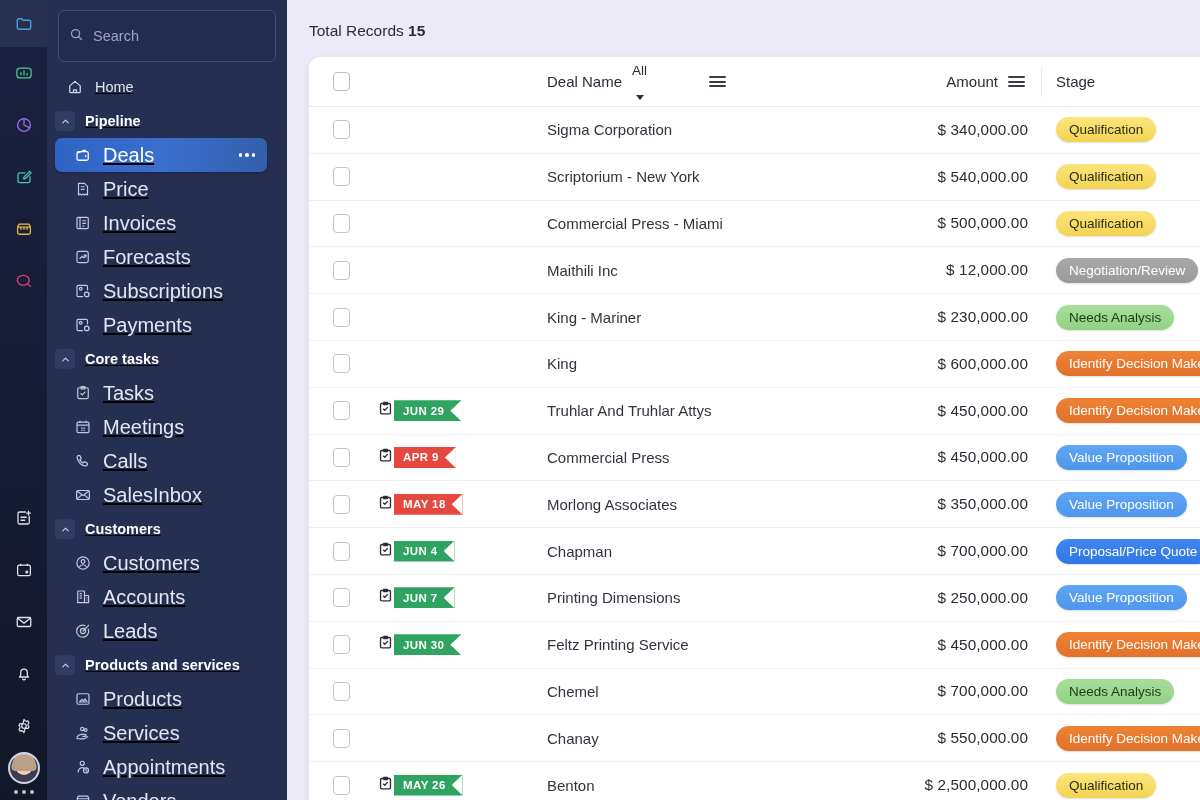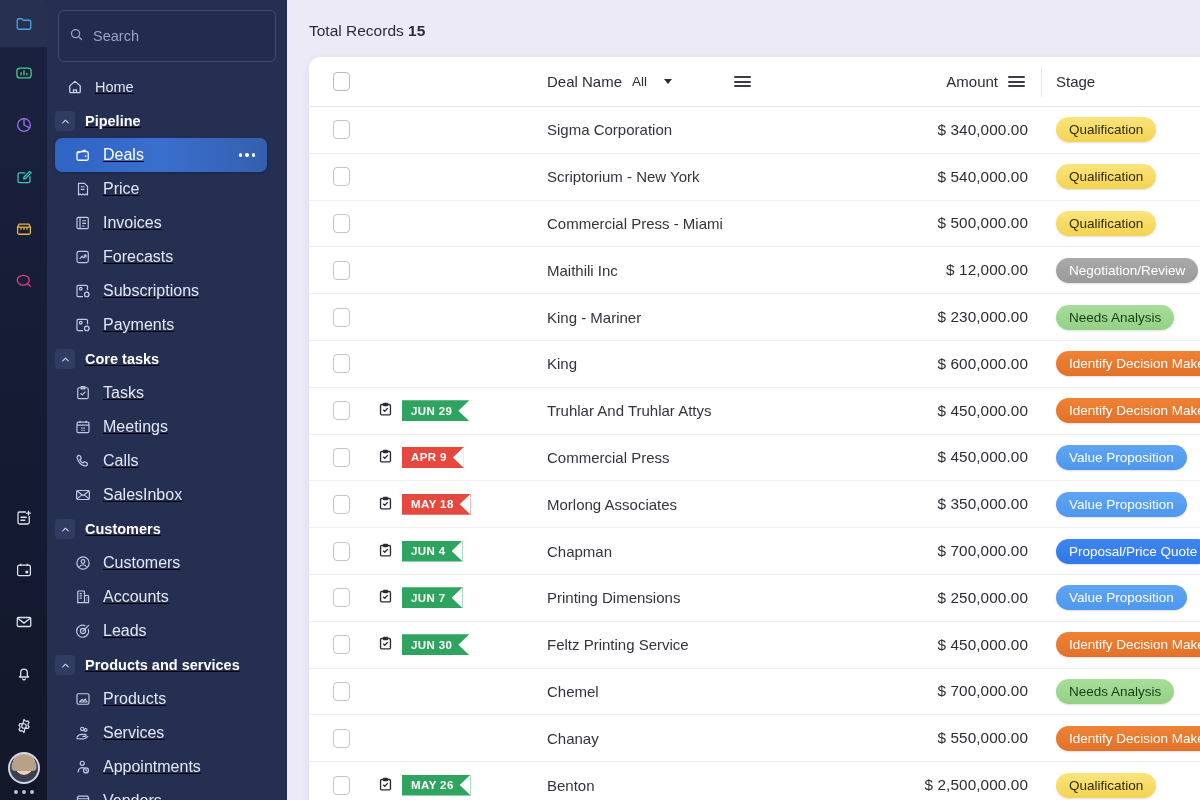--- a/index.html
+++ b/index.html
@@ -68,21 +68,21 @@
   .nav-group {
     height: 34px; display: flex; align-items: center; gap: 10px;
     padding-left: 8px; color: #ffffff; font-size: 14.5px; font-weight: bold; cursor: pointer;
   }
   .caret {
     width: 20px; height: 20px; border-radius: 4px; background: #313c62;
     display: flex; align-items: center; justify-content: center; flex: 0 0 20px;
   }
   .nav-sub {
     height: 34px; display: flex; align-items: center; gap: 11px;
-    padding-left: 27px; color: #e3e7f3; font-size: 16px; cursor: pointer;
+    padding-left: 27px; color: #e3e7f3; font-size: 20px; cursor: pointer;
   }
   .nav-sub.active {
     background: linear-gradient(90deg,#2f63c4 0%,#3a6fce 50%,#345fae 100%);
     border-radius: 7px; margin: 0 8px 0 8px; padding-left: 19px;
     color: #fff; box-shadow: 0 1px 3px rgba(0,0,0,.25);
   }
   .nav-sub.active .dots { margin-left: auto; margin-right: 12px; display: flex; gap: 3px; }
   .nav-sub.active .dots i { width: 3.5px; height: 3.5px; border-radius: 50%; background: #fff; }
   .ic { width: 18px; height: 18px; flex: 0 0 18px; display:block; }
 
@@ -94,34 +94,34 @@
     position: absolute; left: 22px; top: 57px; right: -10px; bottom: -20px;
     background: #fff; border-top-left-radius: 12px; border-top-right-radius: 12px;
     box-shadow: 0 2px 10px rgba(40,40,80,.07); overflow: hidden;
   }
   .thead {
     height: 50px; display: flex; align-items: center;
     border-bottom: 1px solid #e7e7ef; font-size: 15px; color: #2c2c38;
     background: #fff;
   }
   .col-check { width: 64px; display: flex; align-items: center; justify-content: center; flex: 0 0 64px; }
-  .col-flag  { width: 174px; flex: 0 0 174px; display:flex; align-items:flex-end; gap:8px; padding-left: 4px;}
+  .col-flag  { width: 174px; flex: 0 0 174px; display:flex; align-items:flex-start; padding-left: 4px;}
   .col-name  { flex: 1 1 auto; display: flex; align-items: center; gap: 10px; }
   .col-amt   { width: 215px; flex: 0 0 215px; display: flex; align-items: center; justify-content: flex-end;
                gap: 10px; padding-right: 14px; }
   .col-stage { width: 168px; flex: 0 0 168px; padding-left: 14px; display: flex; align-items: center; }
   .vdiv { width: 1px; height: 30px; background: #e4e4ee; }
 
   .hdr-chk {
     width: 17px; height: 19px; border: 1.6px solid #b9b9c8; border-radius: 4px; background: #fff;
     cursor: pointer;
   }
   .sortbtn { display: inline-flex; flex-direction: column; gap: 2.5px; cursor: pointer; }
   .sortbtn i { display: block; width: 17px; height: 2px; background: #3b3b47; border-radius: 1px; }
-  .allsel { display: inline-flex; align-items: center; gap: 17px; font-size: 13.5px; color: #2c2c38; cursor: pointer; }
+  .allsel { display: inline-flex; align-items: center; gap: 17px; font-size: 13.5px; color: #2c2c38; cursor: pointer; flex-direction: column; }
   .allsel .tri { width: 0; height: 0; border-left: 4.5px solid transparent; border-right: 4.5px solid transparent;
                  border-top: 5.5px solid #2c2c38; display: block; }
 
   .row {
     height: 46.8px; display: flex; align-items: center;
     border-bottom: 1px solid #eeeef4; font-size: 15px; color: #33333f;
     background: #fff;
   }
   .row .chk {
     width: 17px; height: 19px; border: 1.6px solid #c3c3cf; border-radius: 4px; background: #fff;

